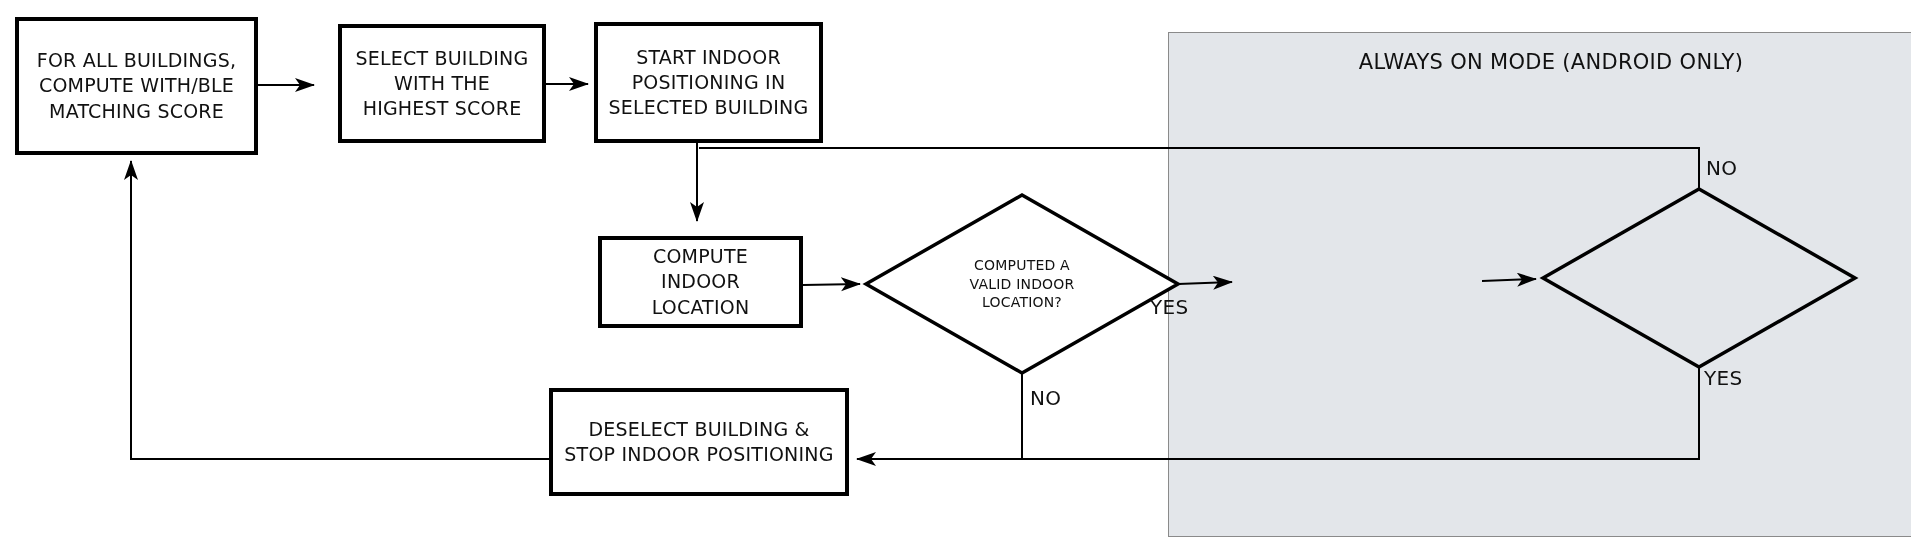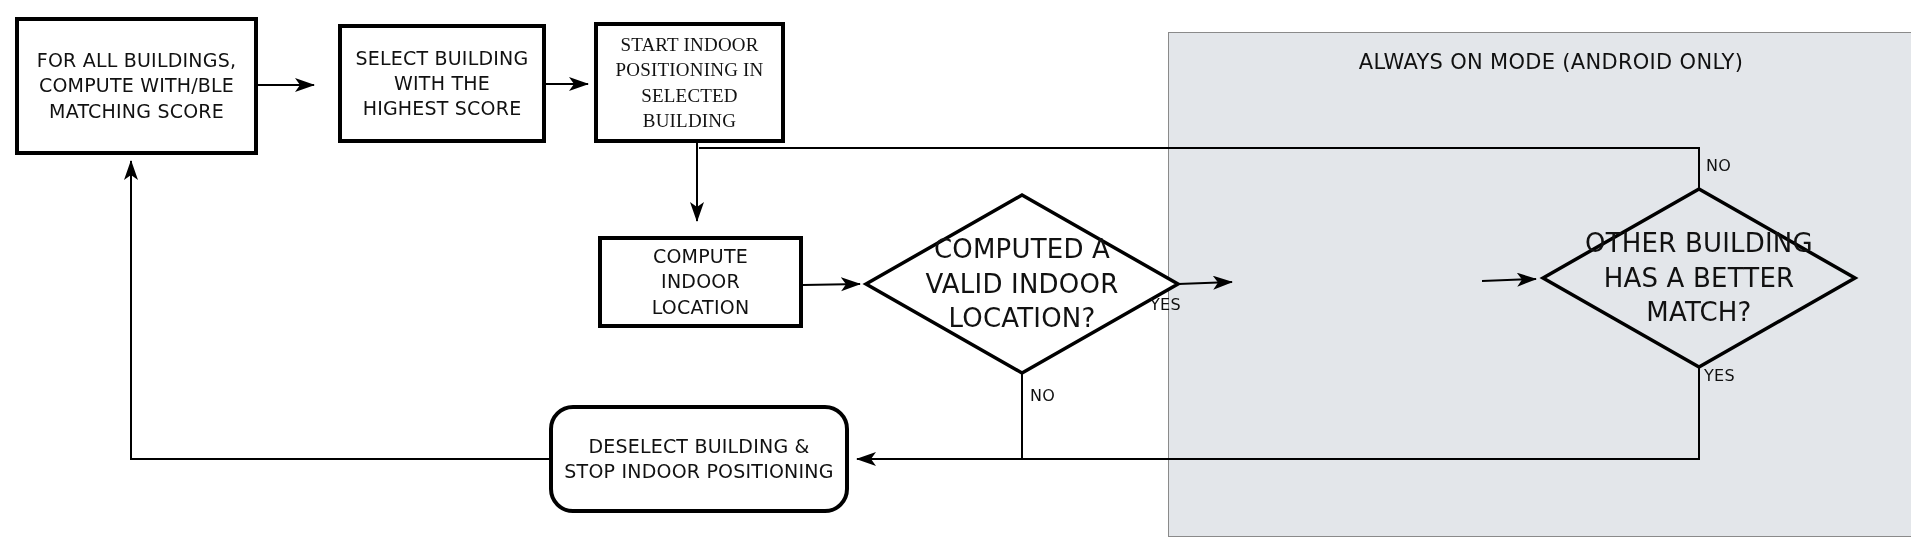--- a/index.html
+++ b/index.html
@@ -62,29 +62,29 @@
     line-height:1.33;
     letter-spacing:.2px;
     white-space:pre-line;
     z-index:3;
   }
   .node.on-gray{background:transparent;}
   .dlabel{
     position:absolute;
     display:flex;align-items:center;justify-content:center;
     text-align:center;
-    font-size:26px;
+    font-size:14px;
     line-height:1.33;
     letter-spacing:.2px;
     white-space:pre-line;
     z-index:3;
   }
   .elabel{
     position:absolute;
-    font-size:16px;
+    font-size:20px;
     letter-spacing:.3px;
     z-index:3;
     white-space:nowrap;
   }
 </style>
 </head>
 <body>
 
 <div class="canvas">
 
@@ -124,39 +124,36 @@
   </svg>
 
   <div class="node" style="left:15px;top:17px;width:243px;height:138px;">FOR ALL BUILDINGS,
 COMPUTE WITH/BLE
 MATCHING SCORE</div>
 
   <div class="node" style="left:320px;top:24px;width:208px;height:119px;margin-left:18px;">SELECT BUILDING
 WITH THE
 HIGHEST SCORE</div>
 
-  <div class="node" style="left:594px;top:22px;width:191px;height:121px;font-family:Liberation Serif, serif;">START INDOOR
+  <div class="node" style="left:594px;top:22px;width:229px;height:121px;">START INDOOR
 POSITIONING IN
 SELECTED BUILDING</div>
 
   <div class="node" style="left:598px;top:236px;width:205px;height:92px;">COMPUTE
 INDOOR
 LOCATION</div>
 
 
-  <div class="node" style="left:549px;top:405px;width:300px;height:108px;border-radius:24px;">DESELECT BUILDING &amp;
+  <div class="node" style="left:549px;top:388px;width:300px;height:108px;">DESELECT BUILDING &amp;
 STOP INDOOR POSITIONING</div>
 
   <div class="dlabel" style="left:902px;top:239px;width:240px;height:90px;">COMPUTED A
 VALID INDOOR
 LOCATION?</div>
 
-  <div class="dlabel" style="left:1579px;top:233px;width:240px;height:90px;">OTHER BUILDING
-HAS A BETTER
-MATCH?</div>
 
   <div class="elabel" style="left:1150px;top:295px;">YES</div>
 
   <div class="elabel" style="left:1030px;top:386px;">NO</div>
 
   <div class="elabel" style="left:1706px;top:156px;">NO</div>
 
   <div class="elabel" style="left:1704px;top:366px;">YES</div>
 
 </div>

